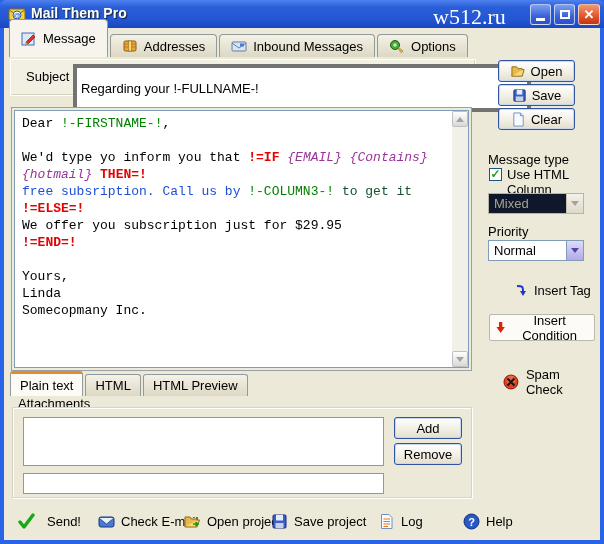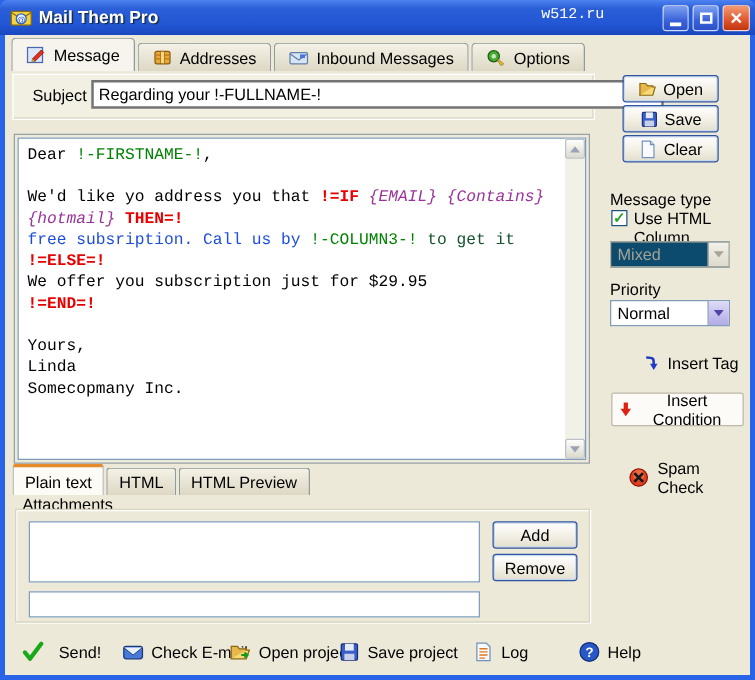--- a/index.html
+++ b/index.html
@@ -3,42 +3,42 @@
 <meta charset="utf-8">
 <style>
   html,body{margin:0;padding:0;background:#d8d8d8;font-family:"Liberation Sans",sans-serif;}
   *{box-sizing:border-box;}
   .window{position:relative;width:604px;height:544px;background:#2863E8;overflow:hidden;}
   .titlebar{position:absolute;left:0;top:0;width:604px;height:28px;
     background:linear-gradient(180deg,#4E82F0 0%,#2A5FD8 25%,#2256D4 70%,#1A47BE 100%);
     border-radius:6px 6px 0 0;}
   .app-icon{position:absolute;left:8px;top:5px;width:18px;height:18px;}
   .app-title{position:absolute;left:31px;top:5px;color:#fff;font-weight:bold;font-size:14px;text-shadow:1px 1px 1px #123;}
-  .site-text{position:absolute;left:433px;top:4px;color:#fff;font-family:Liberation Mono, monospace;font-size:12px;}
+  .site-text{position:absolute;left:433px;top:4px;color:#fff;font-family:Liberation Serif, serif;font-size:22px;}
   .winbtn{position:absolute;top:4px;width:21px;height:21px;border:1px solid rgba(255,255,255,.65);border-radius:3px;
     display:flex;align-items:center;justify-content:center;cursor:pointer;}
   .winbtn.min,.winbtn.max{background:linear-gradient(180deg,#7DA0F2,#3A62D8 60%,#2B50C8);}
   .winbtn.close{background:linear-gradient(180deg,#F09A74,#E25A30 55%,#C03510);}
   .winbtn .bar{width:9px;height:3px;background:#fff;margin-top:10px;}
   .winbtn .sq{width:10px;height:9px;border:2px solid #fff;}
   .winbtn.close span{color:#fff;font-weight:bold;font-size:13px;line-height:1;}
   .content{position:absolute;left:4px;top:28px;width:596px;height:512px;background:#ECE9D8;}
   
   .tabbar{position:absolute;left:5px;top:2px;height:27px;display:flex;align-items:flex-end;}
   .tab{display:flex;align-items:center;gap:6px;height:23px;padding:0 11px;margin-right:2px;
     border:1px solid #919B9C;border-bottom:none;border-radius:4px 4px 0 0;
     background:linear-gradient(180deg,#F4F1E6,#DDD8C4);font-size:13px;color:#000;cursor:pointer;}
-  .tab.selected{height:27px;background:#F6F4EC;position:relative;z-index:2;}
+  .tab.selected{height:38px;background:#F6F4EC;position:relative;z-index:2;}
   .tab .ic{width:16px;height:16px;display:inline-block;}
   
   .subject-panel{position:absolute;left:6px;top:31px;width:466px;height:37px;background:#F2EFE3;
     border:1px solid #FFFFFF;box-shadow:inset -1px -1px 0 #D6D2BE;}
   .subject-label{position:absolute;left:22px;top:41px;font-size:13px;}
-  .subject-input{position:absolute;left:69px;top:36px;width:458px;height:23px;border:2px solid #737373;
-    font-size:13px;padding:8px 4px;background:#fff;font-family:"Liberation Sans",sans-serif;}
+  .subject-input{position:absolute;left:69px;top:36px;width:458px;height:23px;border:4px solid #737373;
+    font-size:13px;padding:20px 4px;background:#fff;font-family:"Liberation Sans",sans-serif;}
   
   .editor-frame{position:absolute;left:7px;top:79px;width:461px;height:264px;border:1px solid #98A0A8;
     background:#EDEADA;padding:2px;}
   .editor{position:relative;width:100%;height:100%;background:#fff;border:1px solid #7F9DB9;
     font-family:"Liberation Mono","DejaVu Sans Mono",monospace;font-size:13px;line-height:17px;
     padding:4px 22px 4px 7px;overflow:hidden;cursor:text;}
   .editor .line{white-space:pre;}
   .c-red{font-weight:bold;}
   .c-purple{font-style:italic;margin-top:32px;}
   .scrollbar{position:absolute;right:1px;top:1px;width:16px;height:calc(100% - 2px);background:#F2F1E8;
@@ -76,21 +76,21 @@
   .checkbox{position:absolute;left:485px;top:140px;width:13px;height:13px;background:#fff;
     border:1px solid #1D5281;display:flex;align-items:center;justify-content:center;cursor:pointer;}
   .checkbox .mark{color:#21A121;font-size:12px;font-weight:bold;line-height:1;margin-top:-1px;}
   .chk-label{position:absolute;left:503px;top:139px;font-size:13px;cursor:pointer;}
   .combo{position:absolute;height:21px;border:1px solid #7F9DB9;background:#fff;display:flex;align-items:center;
     font-size:13px;cursor:pointer;}
   .combo .val{flex:1;padding:0 5px;}
   .combo .drop{width:17px;height:100%;display:flex;align-items:center;justify-content:center;
     background:linear-gradient(180deg,#DEDBF6,#B2ABE6);border-left:1px solid #7F9DB9;}
   .combo .chev{width:0;height:0;border-left:4px solid transparent;border-right:4px solid transparent;border-top:5px solid #4F47A8;}
-  .combo.disabled{border-color:#B8B4A2;background:#0c4a6e;cursor:default;}
+  .combo.disabled{border-color:#B8B4A2;background:#0f172a;cursor:default;}
   .combo.disabled .val{color:#A5A294;}
   .combo.disabled .drop{background:linear-gradient(180deg,#F2F1EA,#DDDACC);border-left:1px solid #C4C0B0;}
   .combo.disabled .chev{border-top-color:#A8A496;}
   .combo-mixed{left:484px;top:165px;width:96px;}
   .priority-label{left:484px;top:196px;}
   .combo-priority{left:484px;top:212px;width:96px;}
   .insert-tag{position:absolute;left:512px;top:255px;display:flex;align-items:center;gap:6px;font-size:13px;cursor:pointer;}
   .btn-condition{position:absolute;left:485px;top:286px;width:106px;height:27px;display:flex;align-items:center;
     justify-content:center;gap:6px;background:#FCFBF7;border:1px solid #BDB9A8;border-radius:2px;font-size:13px;cursor:pointer;}
   .spam-check{position:absolute;left:499px;top:339px;display:flex;align-items:center;gap:7px;font-size:13px;cursor:pointer;}
@@ -178,21 +178,21 @@
       </div>
 
     <div class="subject-panel"></div>
     <span class="subject-label">Subject</span>
     <input class="subject-input" value="Regarding your !-FULLNAME-!" style="">
 
     <div class="editor-frame">
       <div class="editor" id="editor">
           <div class="line"><span class="c-black" style="color: rgb(0, 0, 0);">Dear </span><span class="c-green" style="color: rgb(0, 128, 0);">!-FIRSTNAME-!</span><span class="c-black" style="color: rgb(0, 0, 0);">,</span></div>
           <div class="line">&nbsp;</div>
-          <div class="line"><span class="c-black" style="color: rgb(0, 0, 0);">We'd like yo address you that </span><span class="c-red" style="color: rgb(232, 0, 0);">!=IF</span><span class="c-black" style="color: rgb(0, 0, 0);"> </span><span class="c-purple" style="color: rgb(153, 51, 153);">{EMAIL} {Contains}</span></div>
+          <div class="line"><span class="c-black" style="color: rgb(0, 0, 0);">We'd type yo inform you that </span><span class="c-red" style="color: rgb(232, 0, 0);">!=IF</span><span class="c-black" style="color: rgb(0, 0, 0);"> </span><span class="c-purple" style="color: rgb(153, 51, 153);">{EMAIL} {Contains}</span></div>
           <div class="line"><span class="c-purple" style="color: rgb(153, 51, 153);">{hotmail}</span><span class="c-black" style="color: rgb(0, 0, 0);"> </span><span class="c-red" style="color: rgb(232, 0, 0);">THEN=!</span></div>
           <div class="line"><span class="c-black" style="color: #1d4ed8;">free subsription. Call us by </span><span class="c-green" style="color: rgb(0, 128, 0);">!-COLUMN3-!</span><span class="c-black" style="color: #14532d;"> to get it</span></div>
           <div class="line"><span class="c-red" style="color: rgb(232, 0, 0);">!=ELSE=!</span></div>
           <div class="line"><span class="c-black" style="color: rgb(0, 0, 0);">We offer you subscription just for $29.95</span></div>
           <div class="line"><span class="c-red" style="color: rgb(232, 0, 0);">!=END=!</span></div>
           <div class="line">&nbsp;</div>
           <div class="line"><span class="c-black" style="color: rgb(0, 0, 0);">Yours,</span></div>
           <div class="line"><span class="c-black" style="color: rgb(0, 0, 0);">Linda</span></div>
           <div class="line"><span class="c-black" style="color: rgb(0, 0, 0);">Somecopmany Inc.</span></div>
         </div>

